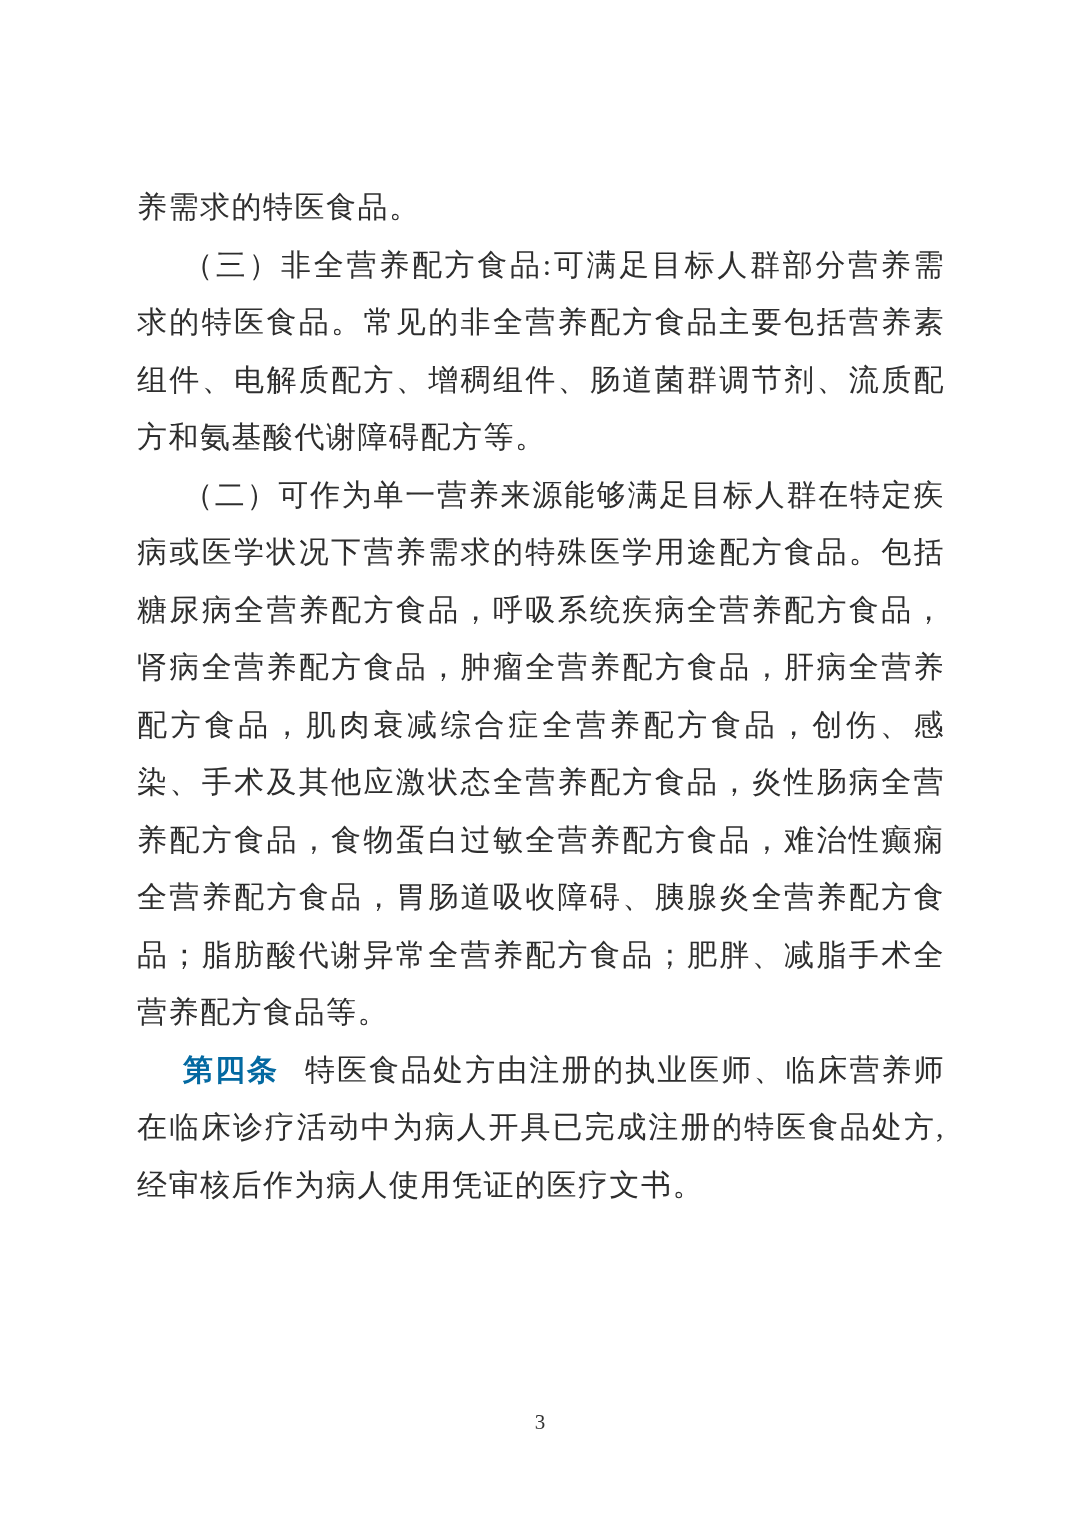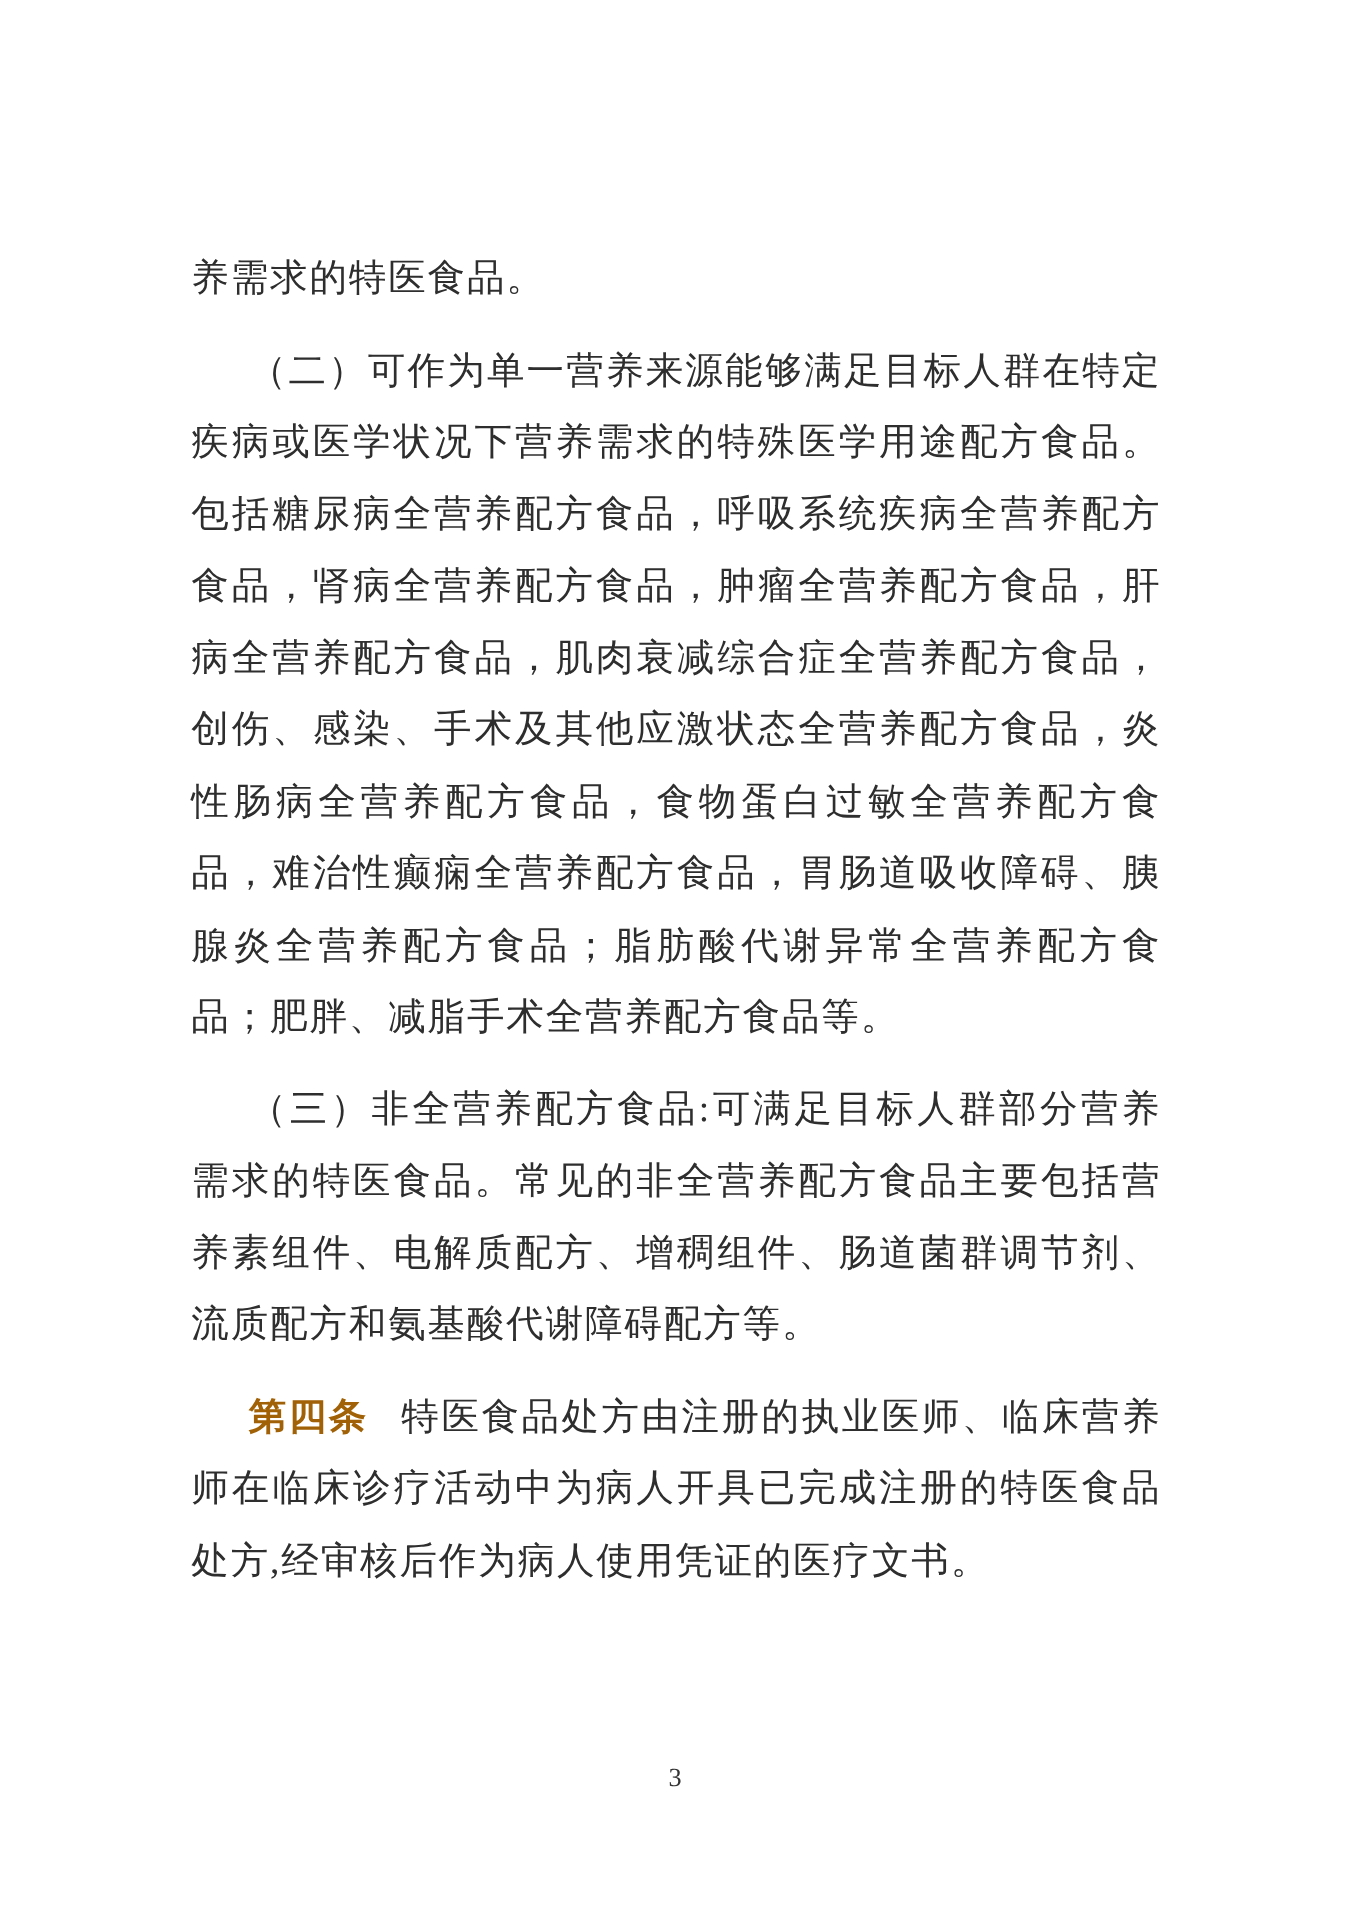--- a/index.html
+++ b/index.html
@@ -22,29 +22,29 @@
     width: 808px;
     font-size: 30px;
     line-height: 57.5px;
     letter-spacing: 1.5px;
     color: #2e2e2e;
     text-align: justify;
     text-justify: inter-character;
     word-break: break-all;
   }
   .para {
-    margin: 16px;
+    margin: 0;
     padding: 0;
   }
   .para.indent {
     text-indent: 46px;
   }
   .lead {
     font-weight: bold;
-    color: #a16207;
+    color: #0369a1;
     margin-right: 26px;
     font-family: Liberation Serif, serif;
   }
   .lead:empty {
     display: none;
     margin-right: 0;
   }
   .page-number {
     position: absolute;
     top: 1408px;
@@ -59,23 +59,23 @@
 </style>
 </head>
 <body>
 
 <div class="page">
 
   <div class="text-block">
 
     <p class="para"><span>养需求的特医食品。</span></p>
 
+    <p class="para indent"><span>（三）非全营养配方食品:可满足目标人群部分营养需求的特医食品。常见的非全营养配方食品主要包括营养素组件、电解质配方、增稠组件、肠道菌群调节剂、流质配方和氨基酸代谢障碍配方等。</span></p>
+
     <p class="para indent"><span>（二）可作为单一营养来源能够满足目标人群在特定疾病或医学状况下营养需求的特殊医学用途配方食品。包括糖尿病全营养配方食品，呼吸系统疾病全营养配方食品，肾病全营养配方食品，肿瘤全营养配方食品，肝病全营养配方食品，肌肉衰减综合症全营养配方食品，创伤、感染、手术及其他应激状态全营养配方食品，炎性肠病全营养配方食品，食物蛋白过敏全营养配方食品，难治性癫痫全营养配方食品，胃肠道吸收障碍、胰腺炎全营养配方食品；脂肪酸代谢异常全营养配方食品；肥胖、减脂手术全营养配方食品等。</span></p>
-
-    <p class="para indent"><span>（三）非全营养配方食品:可满足目标人群部分营养需求的特医食品。常见的非全营养配方食品主要包括营养素组件、电解质配方、增稠组件、肠道菌群调节剂、流质配方和氨基酸代谢障碍配方等。</span></p>
 
     <p class="para indent"><span class="lead">第四条</span><span>特医食品处方由注册的执业医师、临床营养师在临床诊疗活动中为病人开具已完成注册的特医食品处方,经审核后作为病人使用凭证的医疗文书。</span></p>
 
 
   </div>
 
   <div class="page-number">3</div>
 
 </div>
 

